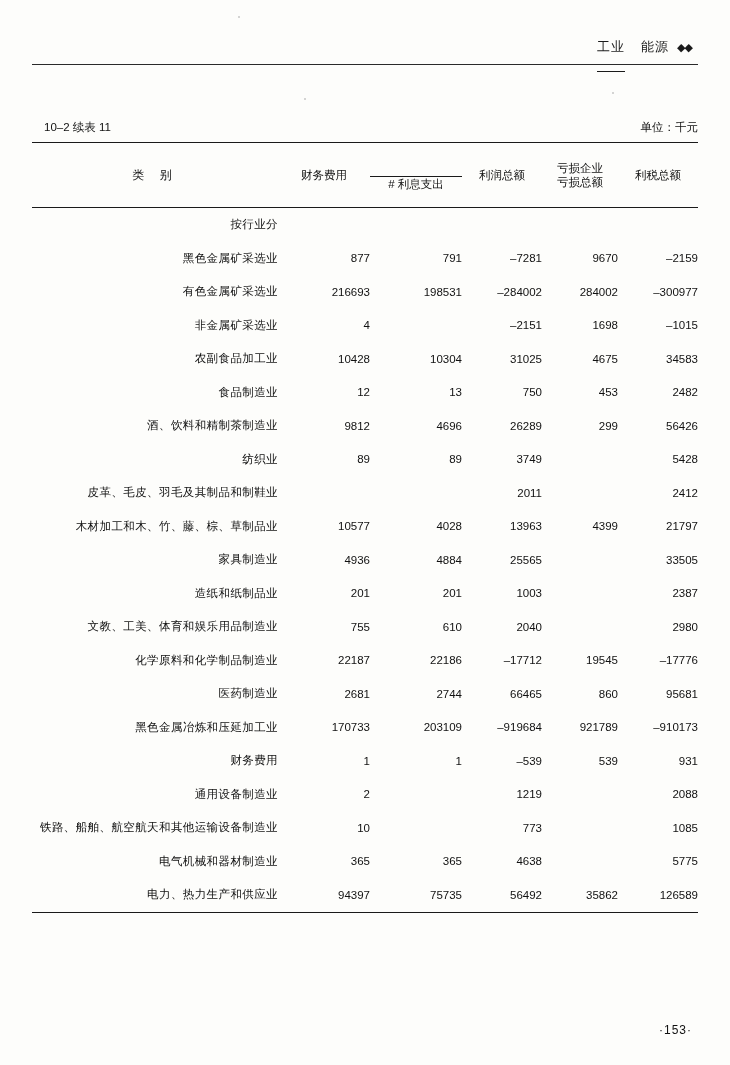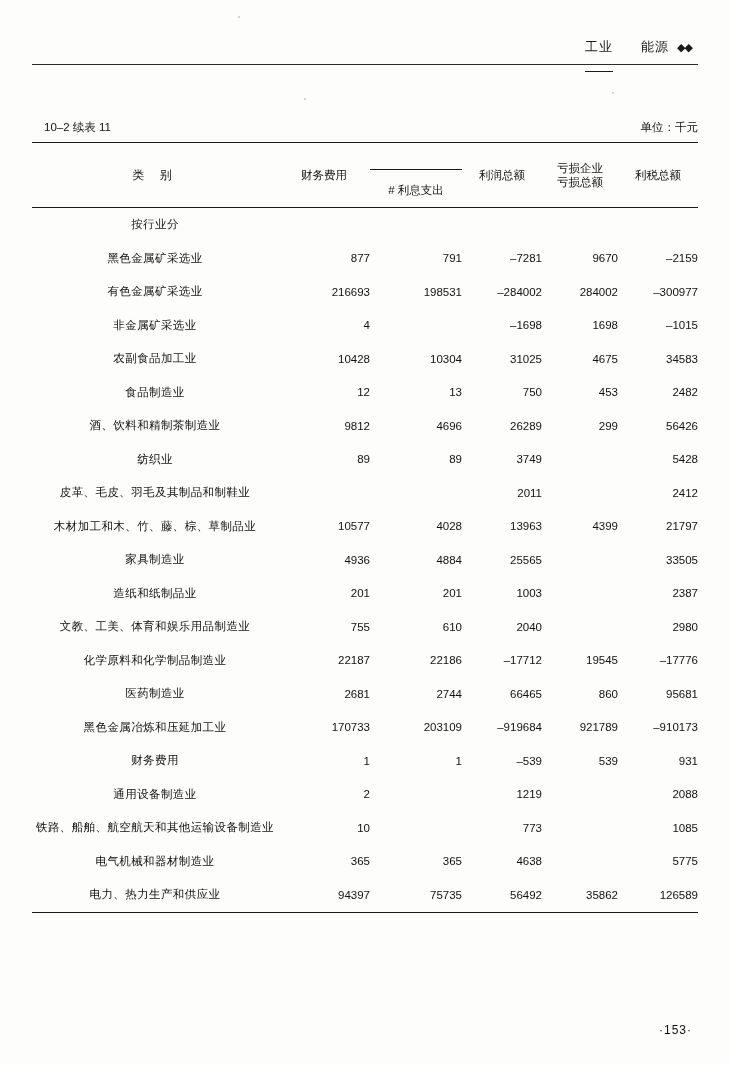--- a/index.html
+++ b/index.html
@@ -36,21 +36,21 @@
     font-size: 13px;
     letter-spacing: 1px;
     color: #1a1a1a;
     white-space: nowrap;
   }
   .header-text .hdr-main {
     border-bottom: 1px solid #1a1a1a;
     padding-bottom: 17px;
   }
   .header-text .hdr-sub {
-    margin-left: 28px;
+    margin-left: 16px;
     text-align: right;
   }
   .header-diamonds {
     margin-left: 8px;
     font-size: 11px;
     letter-spacing: -1px;
   }
   .header-rule {
     position: absolute;
     left: 32px;
@@ -116,32 +116,31 @@
   th.c2 { width: 92px; }
   th.c3 { width: 80px; }
   th.c4 { width: 76px; margin-top: 31px; }
   th.c5 { width: 80px; }
 
   
   th.c2 .inner-split {
     display: block;
     border-top: 1.1px solid #1a1a1a;
     margin-top: 17px;
-    padding-top: 13px;
   }
   th.c1 .lab, th.c3 .lab, th.c4 .lab, th.c5 .lab {
     display: block;
   }
 
   tbody td {
     height: 33.5px;
     vertical-align: middle;
   }
   td.cat {
-    text-align: center;
+    text-align: right;
     padding-left: 6px;
     font-size: 11.5px;
     letter-spacing: 0.4px;
     white-space: nowrap;
   }
   td.num {
     text-align: right;
     padding-right: 9px;
     font-size: 11.5px;
     border-left: 1.1px solid #1a1a1a;
@@ -237,21 +236,21 @@
           <td class="num">216693</td>
           <td class="num">198531</td>
           <td class="num">–284002</td>
           <td class="num">284002</td>
           <td class="num">–300977</td>
         </tr>
         <tr>
           <td class="cat">非金属矿采选业</td>
           <td class="num">4</td>
           <td class="num"></td>
-          <td class="num">–1698</td>
+          <td class="num">–2151</td>
           <td class="num">1698</td>
           <td class="num">–1015</td>
         </tr>
         <tr>
           <td class="cat">农副食品加工业</td>
           <td class="num">10428</td>
           <td class="num">10304</td>
           <td class="num">31025</td>
           <td class="num">4675</td>
           <td class="num">34583</td>

